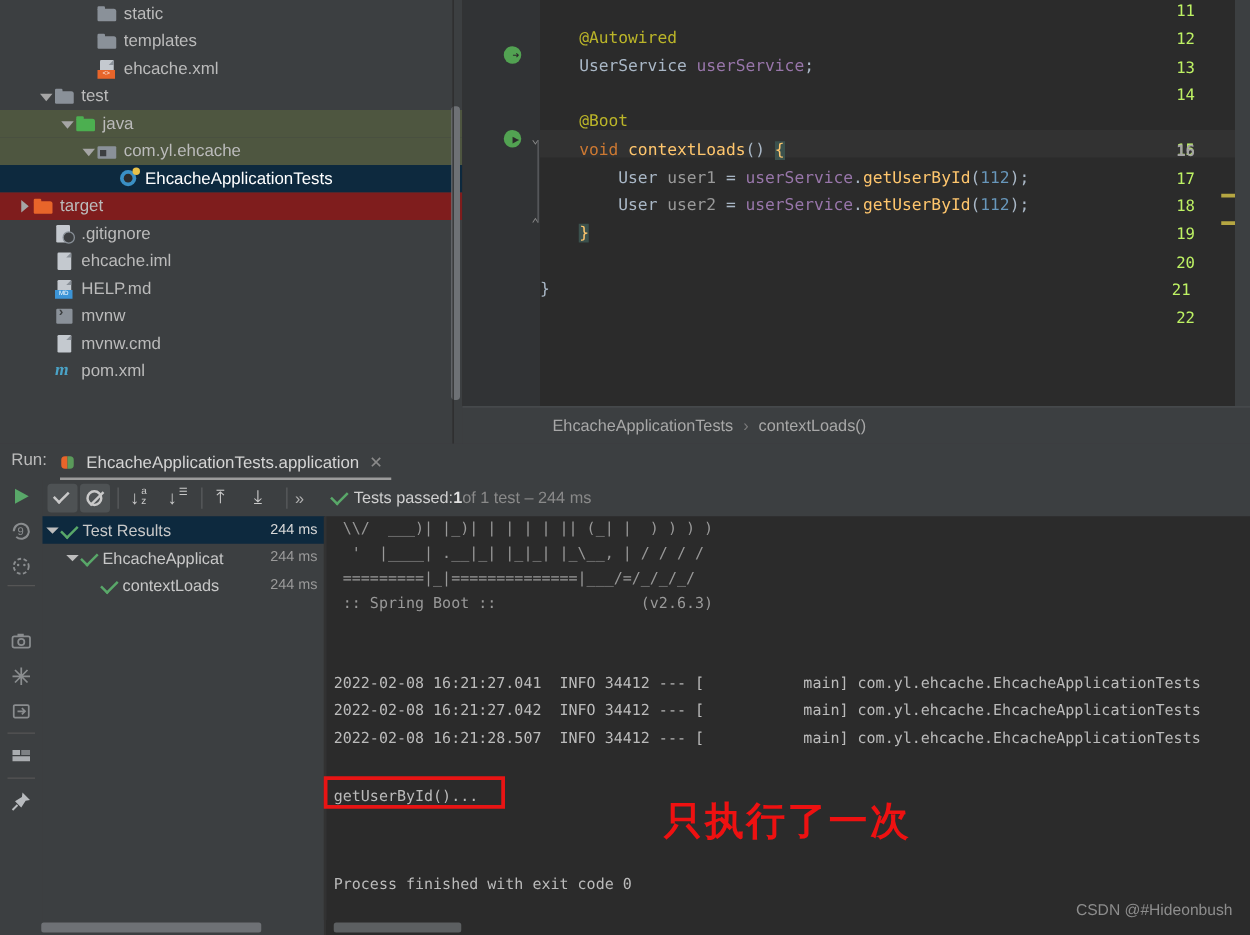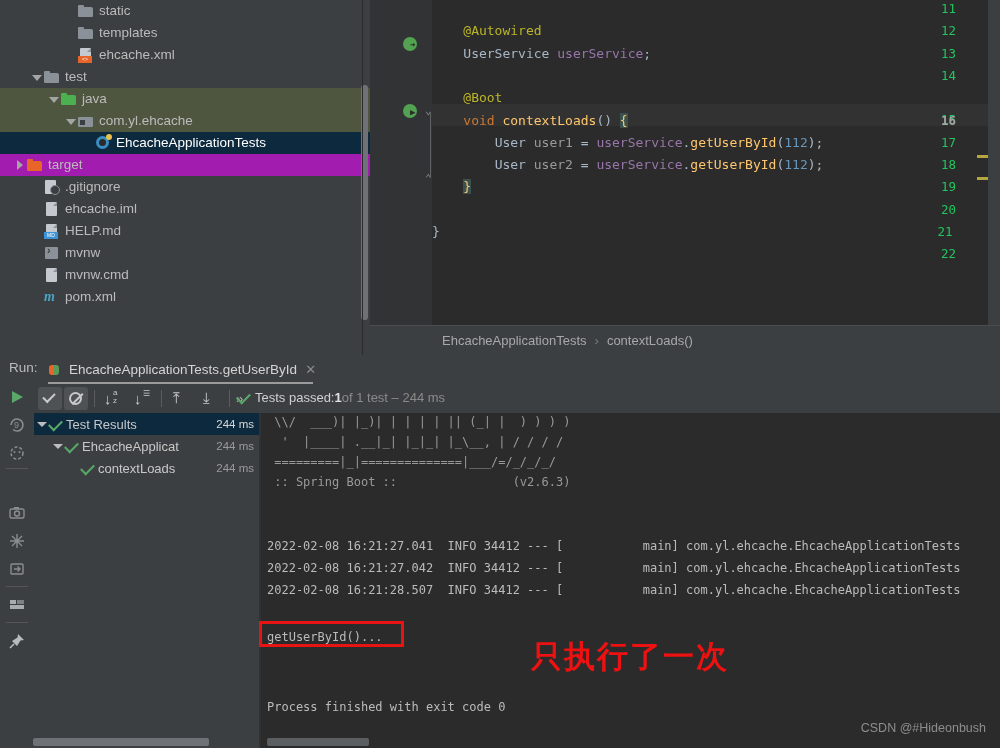--- a/index.html
+++ b/index.html
@@ -7,21 +7,21 @@
     font-family:"Liberation Sans", sans-serif; }
   .app { position:relative; width:1000px; height:748px; background:#3c3f41; }
 
   
   .tree-pane { position:absolute; left:0; top:0; width:370px; height:355px;
     background:#3c3f41; overflow:hidden; }
   .tree-row { position:relative; height:22px; display:flex; align-items:center;
     font-size:13.5px; color:#bbbbbb; white-space:nowrap; }
   .tree-row.sel-blue { background:#0d293e; color:#ffffff; }
   .tree-row.sel-green { background:#4e5640; }
-  .tree-row.sel-brown { background:#a21caf;align-items:center; }
+  .tree-row.sel-brown { background:#7f1d1d;align-items:center; }
   .arrow { width:11px; height:11px; flex:none; position:relative; margin-right:2px; }
   .arrow.down::before { content:""; position:absolute; left:1px; top:3px;
     border-left:5px solid transparent; border-right:5px solid transparent;
     border-top:6px solid #a5a5a5; }
   .arrow.right::before { content:""; position:absolute; left:3px; top:0px;
     border-top:5px solid transparent; border-bottom:5px solid transparent;
     border-left:6px solid #a5a5a5; }
   .ic { width:16px; height:16px; flex:none; margin-right:5px; position:relative; display:inline-block; }
   .lbl { line-height:22px; }
 
@@ -72,21 +72,21 @@
 
   .tree-scrollbar { position:absolute; right:2px; top:85px; width:7px; height:235px;
     background:#6e7175; border-radius:3px; }
   .tree-vline { position:absolute; left:362px; top:0; width:1px; height:355px; background:#2b2b2b; }
 
   
   .editor { position:absolute; left:370px; top:0; width:630px; height:325px;
     background:#2b2b2b; overflow:hidden;
     font-family:"DejaVu Sans Mono", monospace; font-size:13px; }
   .gutter { position:absolute; left:0; top:0; width:62px; height:325px; background:#313335; }
-  .ln { position:absolute; right:44px; color:#22c55e; font-size:12.5px; text-align:right; width:22px; }
+  .ln { position:absolute; right:44px; color:#bef264; font-size:12.5px; text-align:right; width:22px; }
   .ln.cur { color:#a4a3a3; font-weight:bold; }
   .gico { position:absolute; left:33px; width:15px; height:15px; }
   .gico .circ { position:absolute; left:0; top:0; width:14px; height:14px; border-radius:50%;
     background:#52a252; }
   .gico .ar { position:absolute; left:7px; top:4px; color:#2b2b2b; font-size:9px; line-height:9px; }
   .fold { position:absolute; left:55px; width:12px; color:#8a8a8a; font-size:11px; }
   .foldline { position:absolute; left:60px; width:1px; background:#606366; }
   .codeline { position:absolute; left:62px; white-space:pre; color:#a9b7c6; }
   .line-hl { position:absolute; left:62px; width:568px; height:22px; background:#323232; }
   .kw { color:#cc7832; }
@@ -130,21 +130,21 @@
   .tb-sep { position:absolute; top:6px; width:1px; height:17px; background:#5a5d5f; }
   .chk { position:absolute; left:5px; top:6px; width:12px; height:7px;
     border-left:2.4px solid #c9c9c9; border-bottom:2.4px solid #c9c9c9;
     transform:rotate(-45deg); }
   .noent { position:absolute; left:5px; top:5px; width:13px; height:13px;
     border:2px solid #c9c9c9; border-radius:50%; }
   .noent::after { content:""; position:absolute; left:-1px; top:4px; width:15px; height:2px;
     background:#c9c9c9; transform:rotate(-45deg); }
   .sortg { position:absolute; color:#c9c9c9; font-size:13px; }
   .chev { position:absolute; color:#b0b0b0; font-size:13px; }
-  .tests-passed { position:absolute; left:236px; top:6px; font-size:13px; color:#cfcfcf;
+  .tests-passed { position:absolute; left:264px; top:6px; font-size:13px; color:#cfcfcf;
     display:flex; align-items:center; }
   .mini-chk { width:13px; height:13px; position:relative; margin-right:6px; }
   .mini-chk::after { content:""; position:absolute; left:1px; top:2px; width:11px; height:6px;
     border-left:2.4px solid #59a869; border-bottom:2.4px solid #59a869; transform:rotate(-45deg); }
   .dim { color:#8a8a8a; }
   .bold1 { color:#e0e0e0; font-weight:bold; }
 
   
   .vstrip { position:absolute; left:0; top:29px; width:34px; height:364px; background:#3c3f41; }
   .vico { position:absolute; left:8px; width:18px; height:18px; }
@@ -339,21 +339,21 @@
     <span class="bc-sep">›</span>
     <span>contextLoads()</span>
   </div>
 
   <div class="run-panel">
 
     <div class="run-tabbar">
       <div class="run-label">Run:</div>
       <div class="run-tab">
         <span class="tabicon"></span>
-        <span>EhcacheApplicationTests.getUserById</span>
+        <span>EhcacheApplicationTests.application</span>
         <span class="tab-close">✕</span>
       </div>
       <div class="run-tab-underline"></div>
     </div>
 
     <div class="run-toolbar">
       <div class="tb-run"></div>
       <div class="tb-btn act" style="left:38px;">
         <div class="chk"></div>
       </div>

